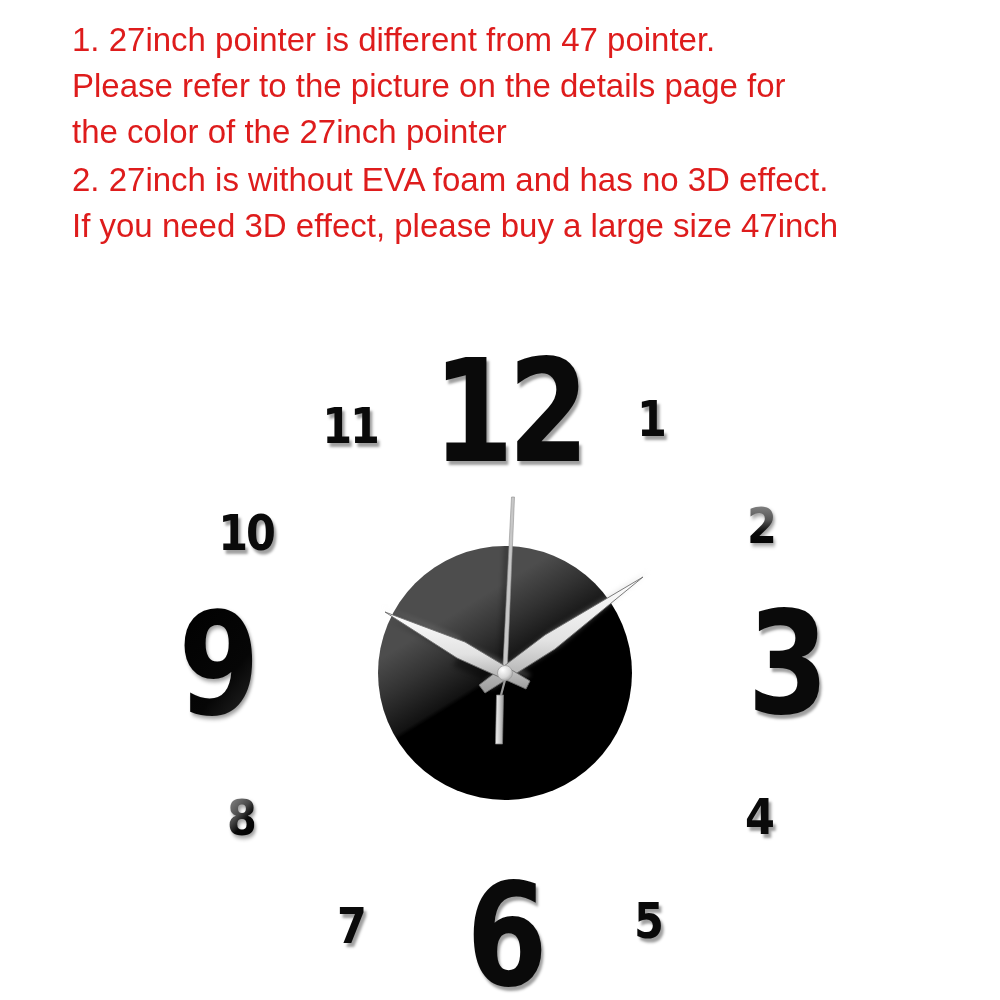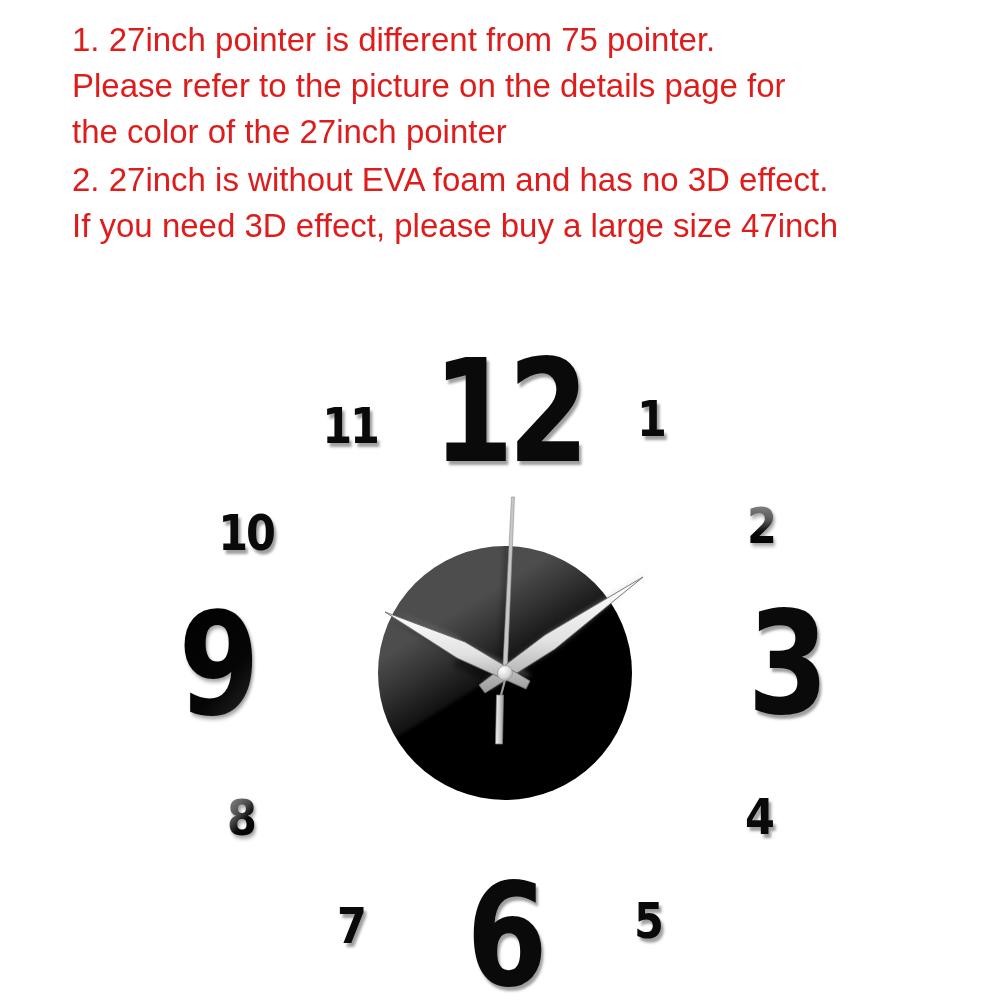--- a/index.html
+++ b/index.html
@@ -76,21 +76,21 @@
   .n9 {left:216px;top:325px;}
   .n10{left:246px;top:193px;}
   .n11{left:350px;top:86px;}
 </style>
 </head>
 <body>
 
 <div class="page">
 
   <div class="note-section">
-    <p class="note-para p1">1. 27inch pointer is different from 75 pointer.
+    <p class="note-para p1">1. 27inch pointer is different from 47 pointer.
 Please refer to the picture on the details page for
 the color of the 27inch pointer</p>
     <p class="note-para p2">2. 27inch is without EVA foam and has no 3D effect.
 If you need 3D effect, please buy a large size 47inch</p>
   </div>
 
   <div class="clock">
 
     <svg class="clock-svg" width="700" height="650" viewBox="0 0 700 650">
       <defs>

